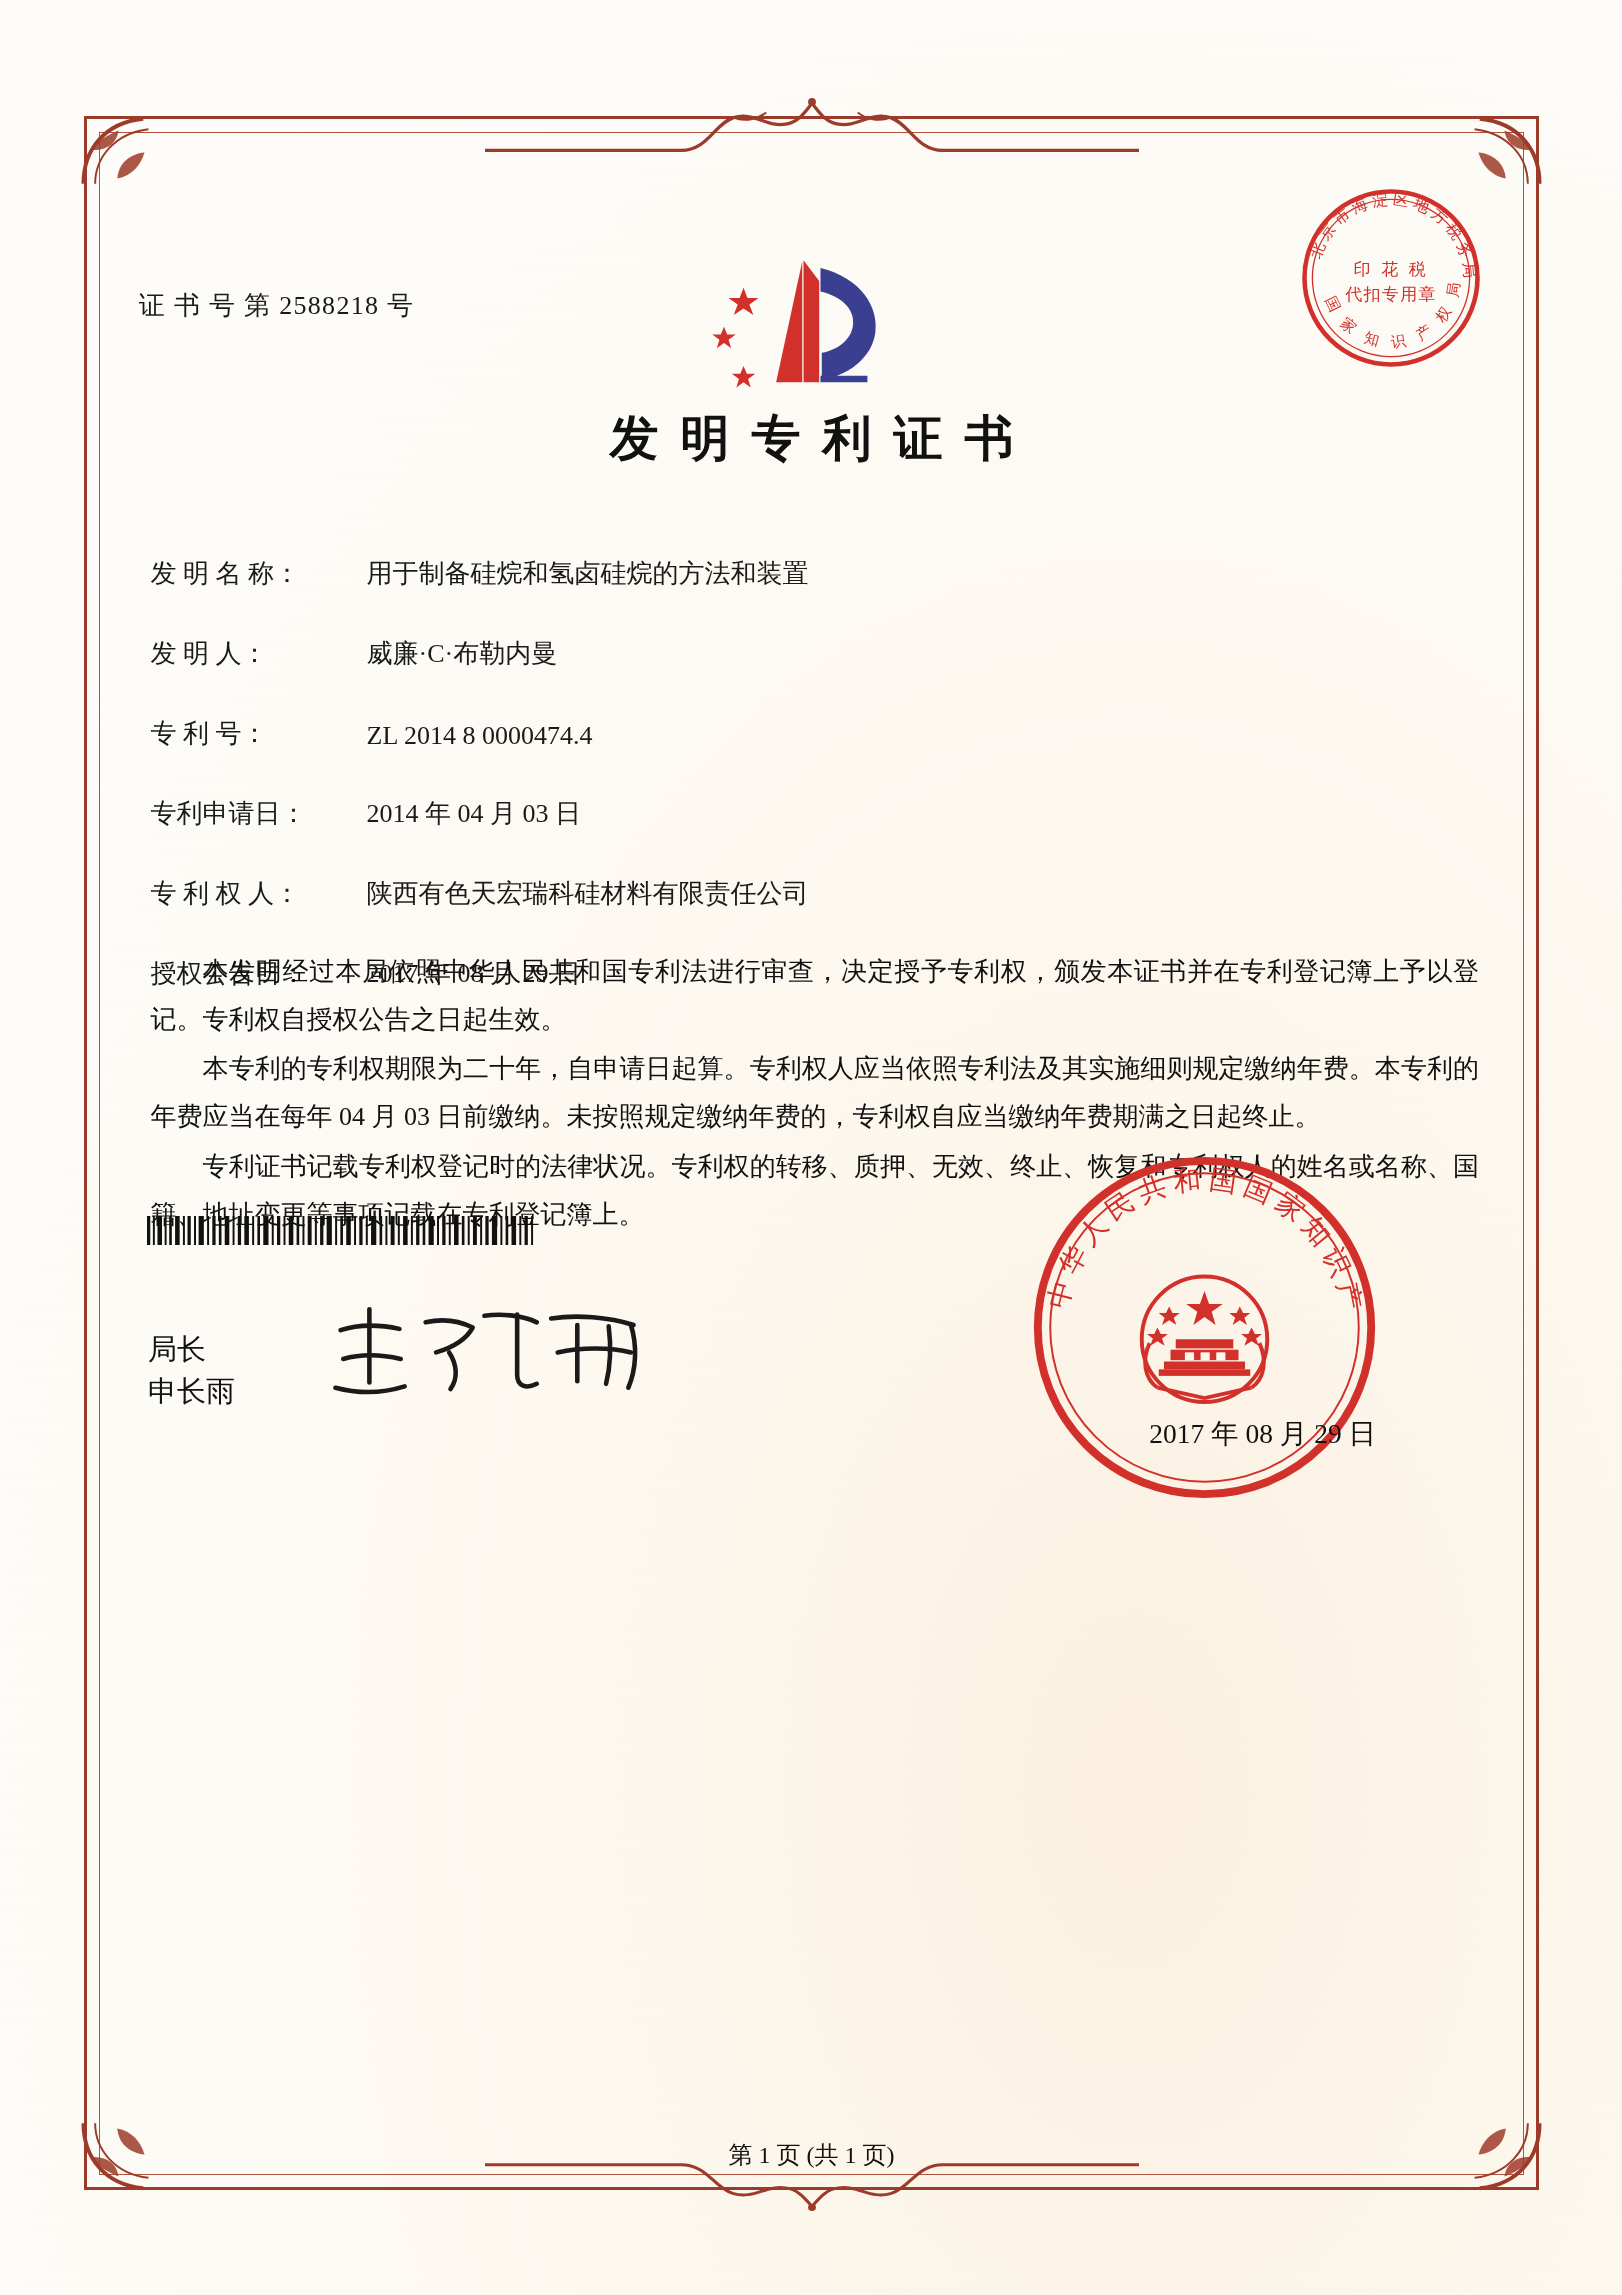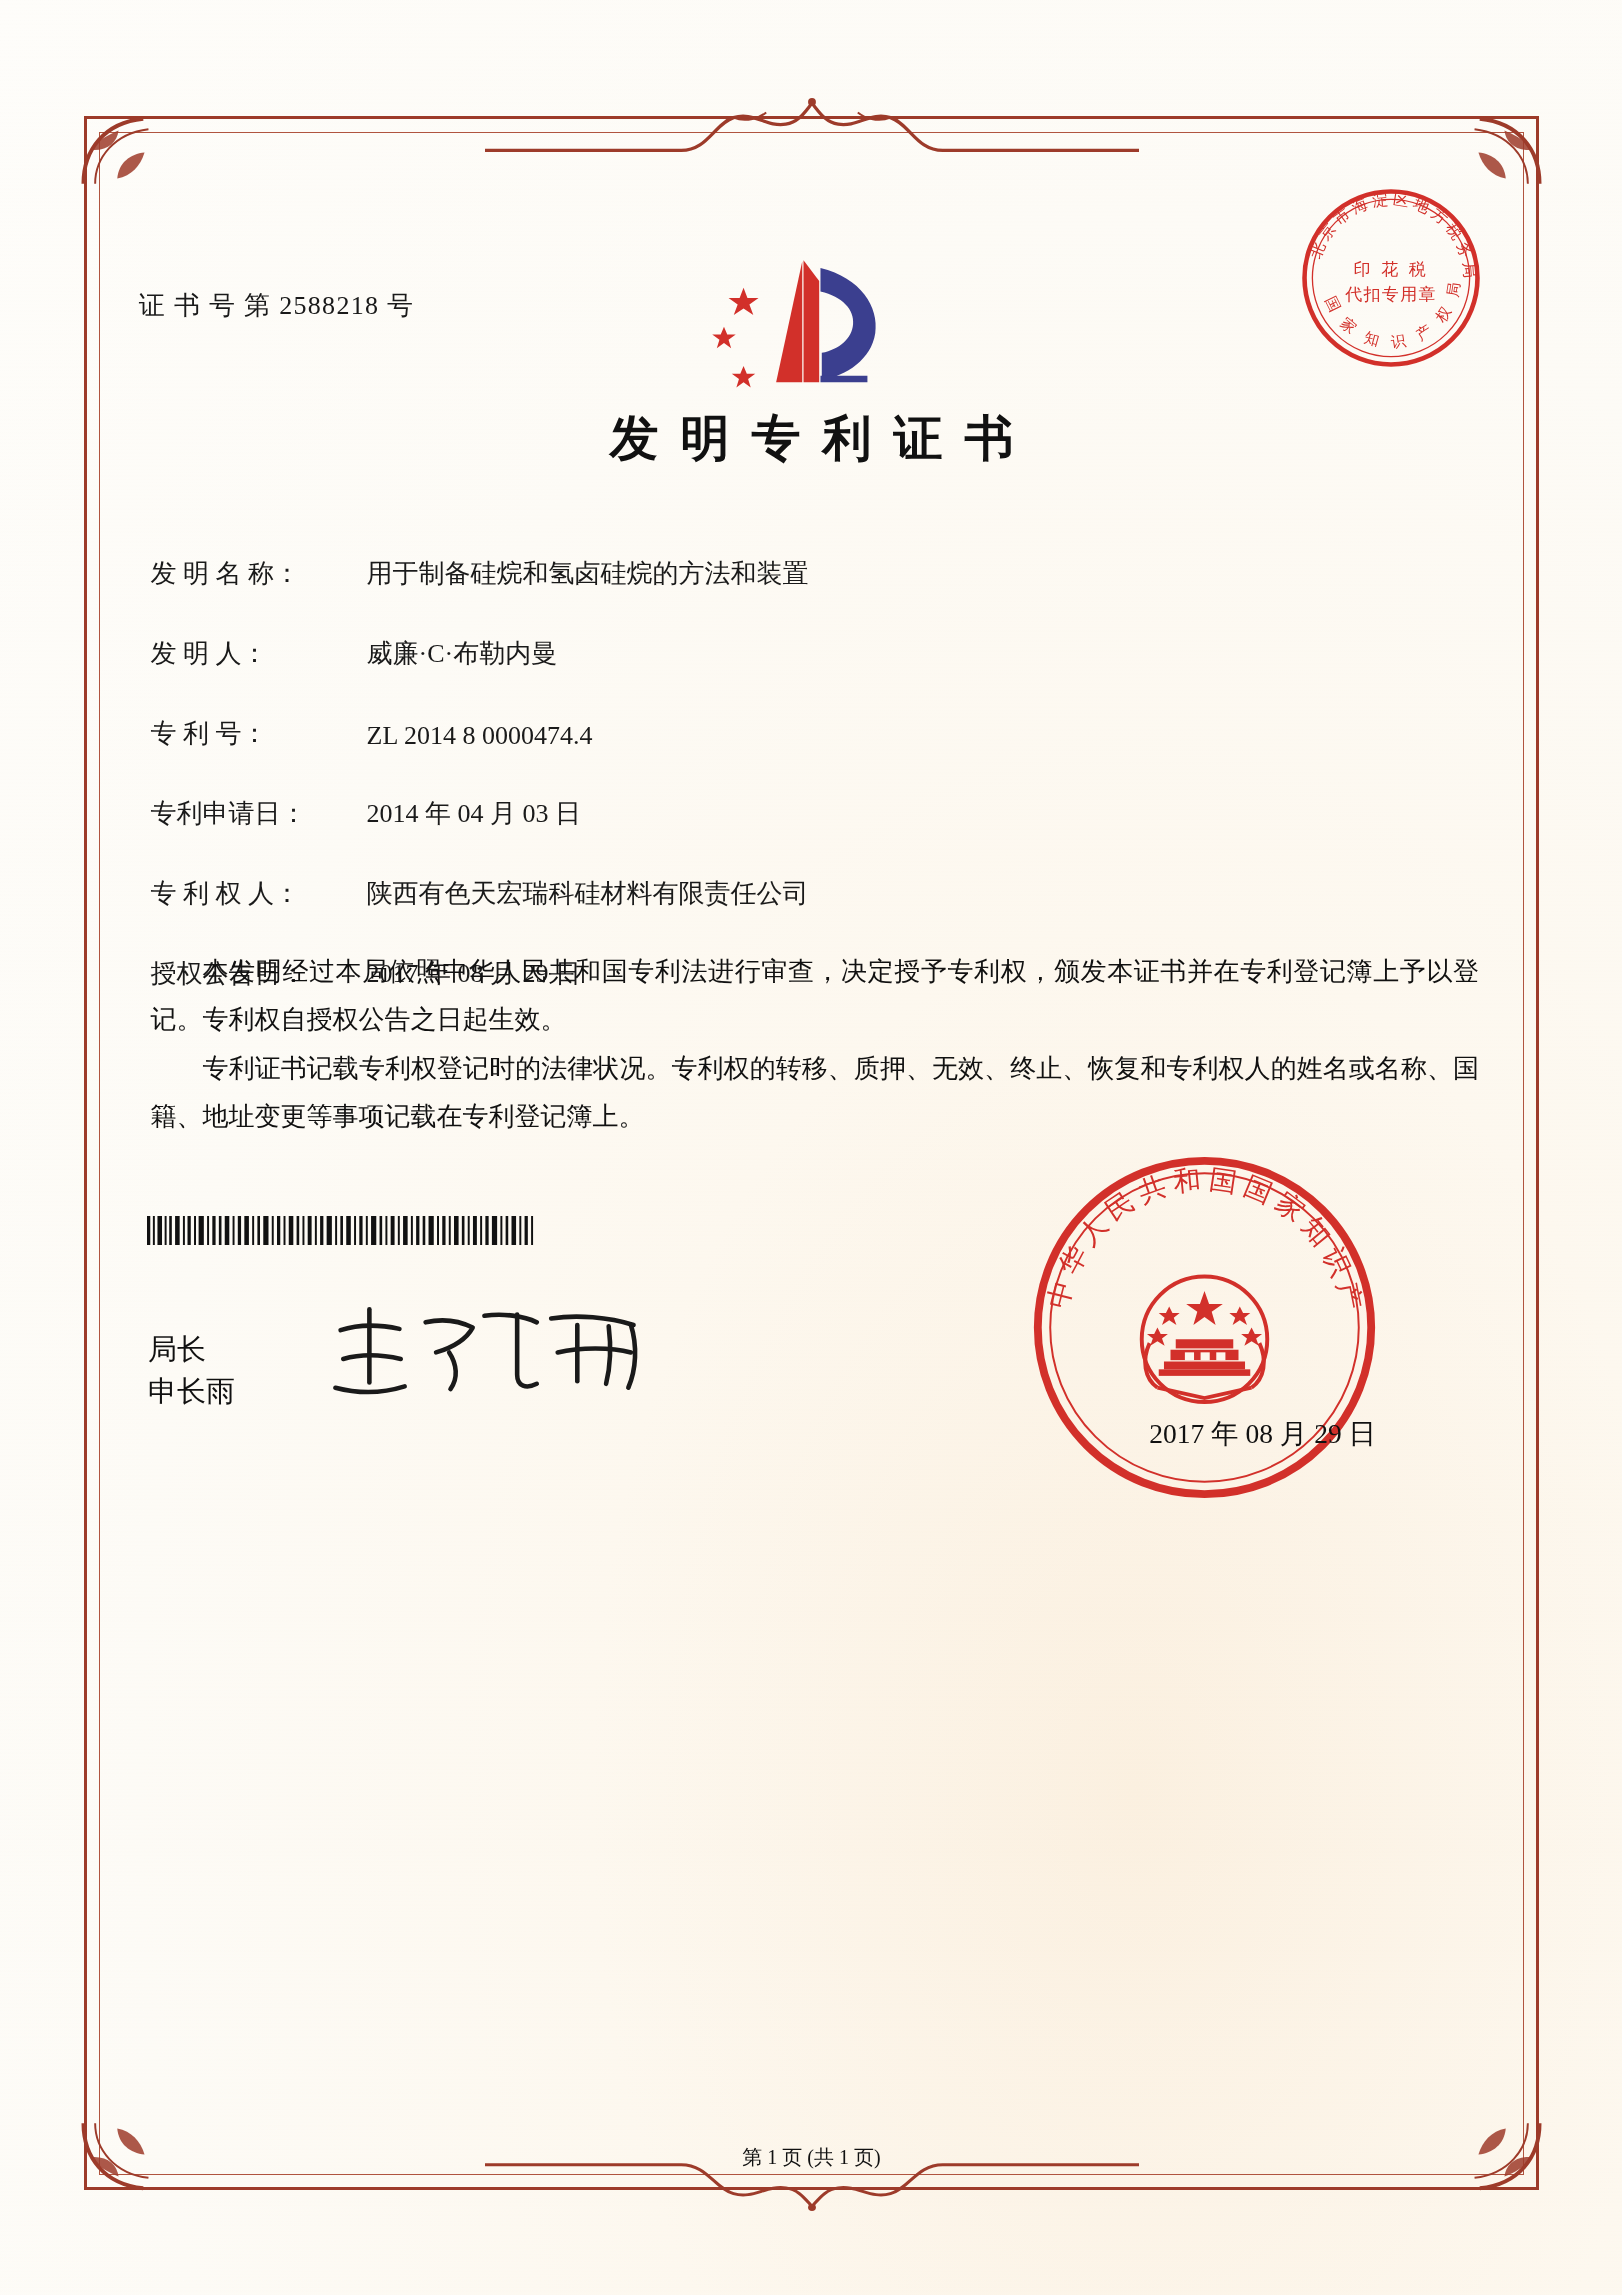--- a/index.html
+++ b/index.html
@@ -199,21 +199,21 @@
     font-size: 27.5px;
     color: #111;
     white-space: nowrap;
   }
 
   .footer {
     position: absolute;
     left: 0; right: 0;
     bottom: -13px;
     text-align: center;
-    font-size: 20px;
+    font-size: 24px;
     color: #111;
   }
 </style>
 </head>
 <body>
 
 <div class="page">
   <div class="paper-bg"></div>
   <div class="noise"></div>
 
@@ -336,20 +336,21 @@
         <span class="val">陕西有色天宏瑞科硅材料有限责任公司</span>
       </div>
       <div class="field">
         <span class="lbl">授权公告日：</span>
         <span class="val">2017 年 08 月 29 日</span>
       </div>
     </div>
 
     <div class="paras">
       <p class="para">本发明经过本局依照中华人民共和国专利法进行审查，决定授予专利权，颁发本证书并在专利登记簿上予以登记。专利权自授权公告之日起生效。</p>
+      <p class="para">本专利的专利权期限为二十年，自申请日起算。专利权人应当依照专利法及其实施细则规定缴纳年费。本专利的年费应当在每年 04 月 03 日前缴纳。未按照规定缴纳年费的，专利权自应当缴纳年费期满之日起终止。</p>
       <p class="para">专利证书记载专利权登记时的法律状况。专利权的转移、质押、无效、终止、恢复和专利权人的姓名或名称、国籍、地址变更等事项记载在专利登记簿上。</p>
     </div>
 
     <div class="barcode">
       <svg viewBox="0 0 620 44" preserveAspectRatio="none">
         <g fill="#111">
           <rect x="0" y="0" width="5" height="44"></rect>
             <rect x="9" y="0" width="3" height="44"></rect>
           <rect x="16" y="0" width="7" height="44"></rect>
             <rect x="27" y="0" width="3" height="44"></rect>

